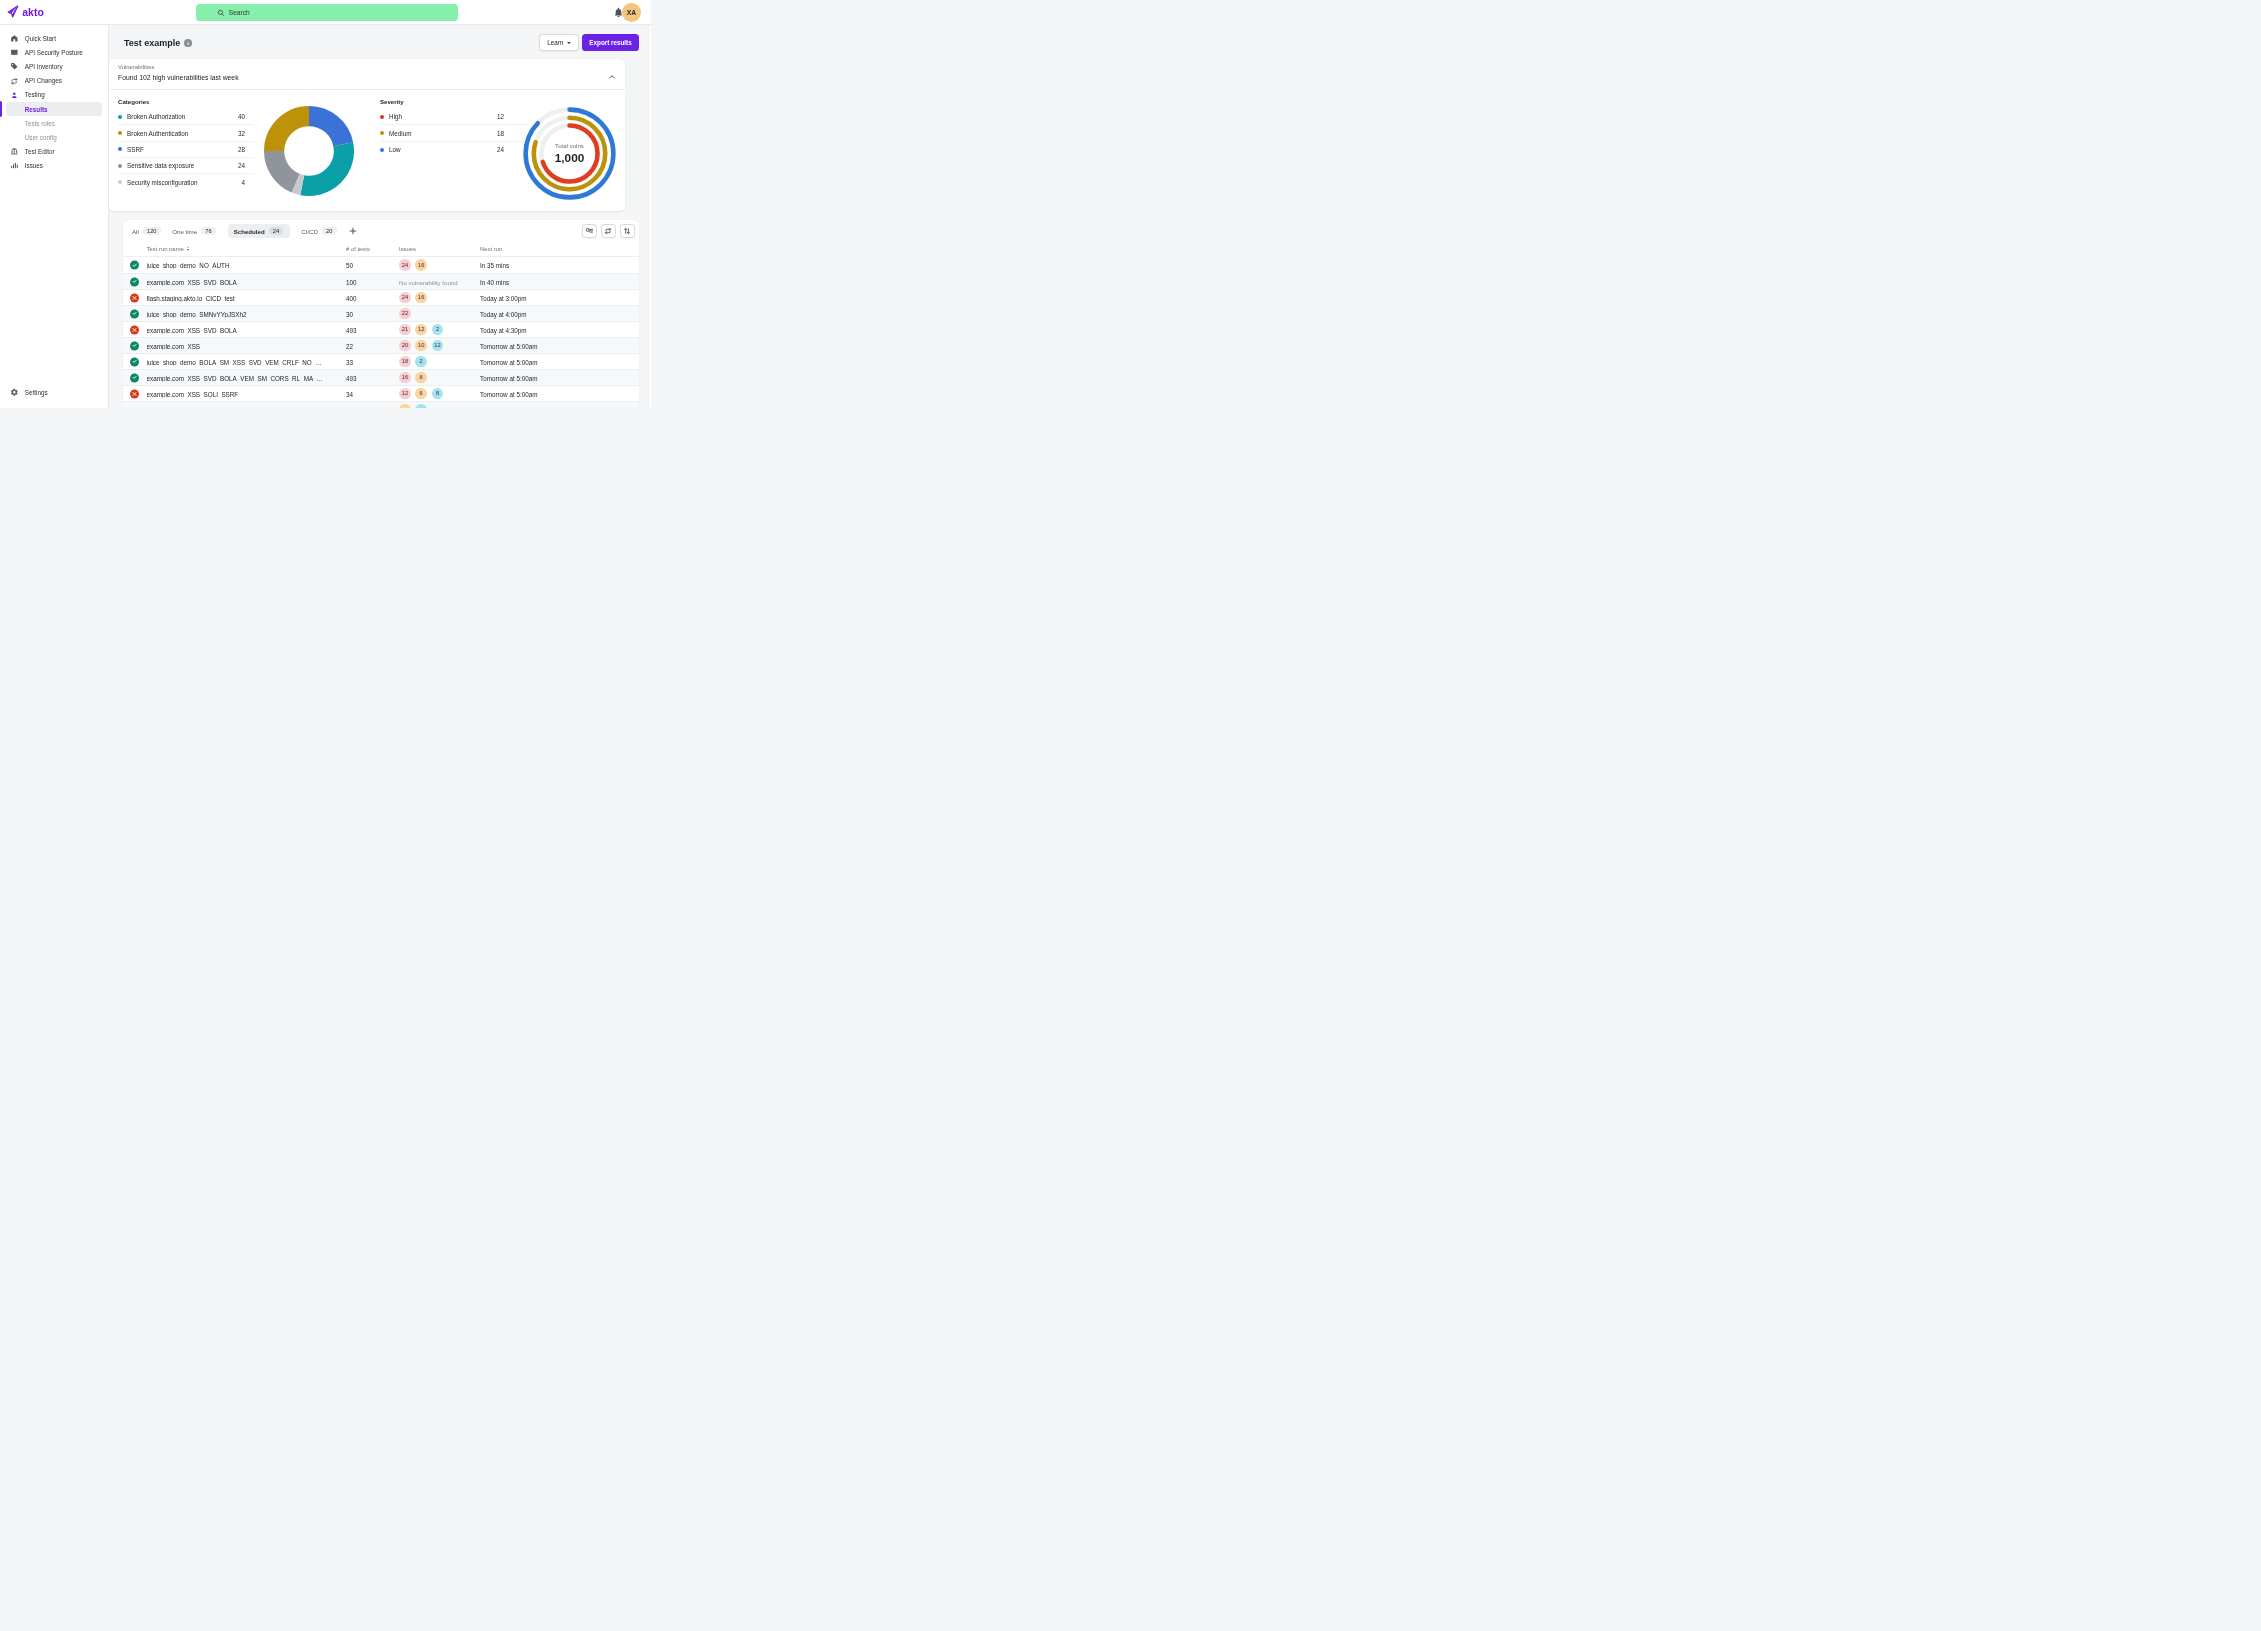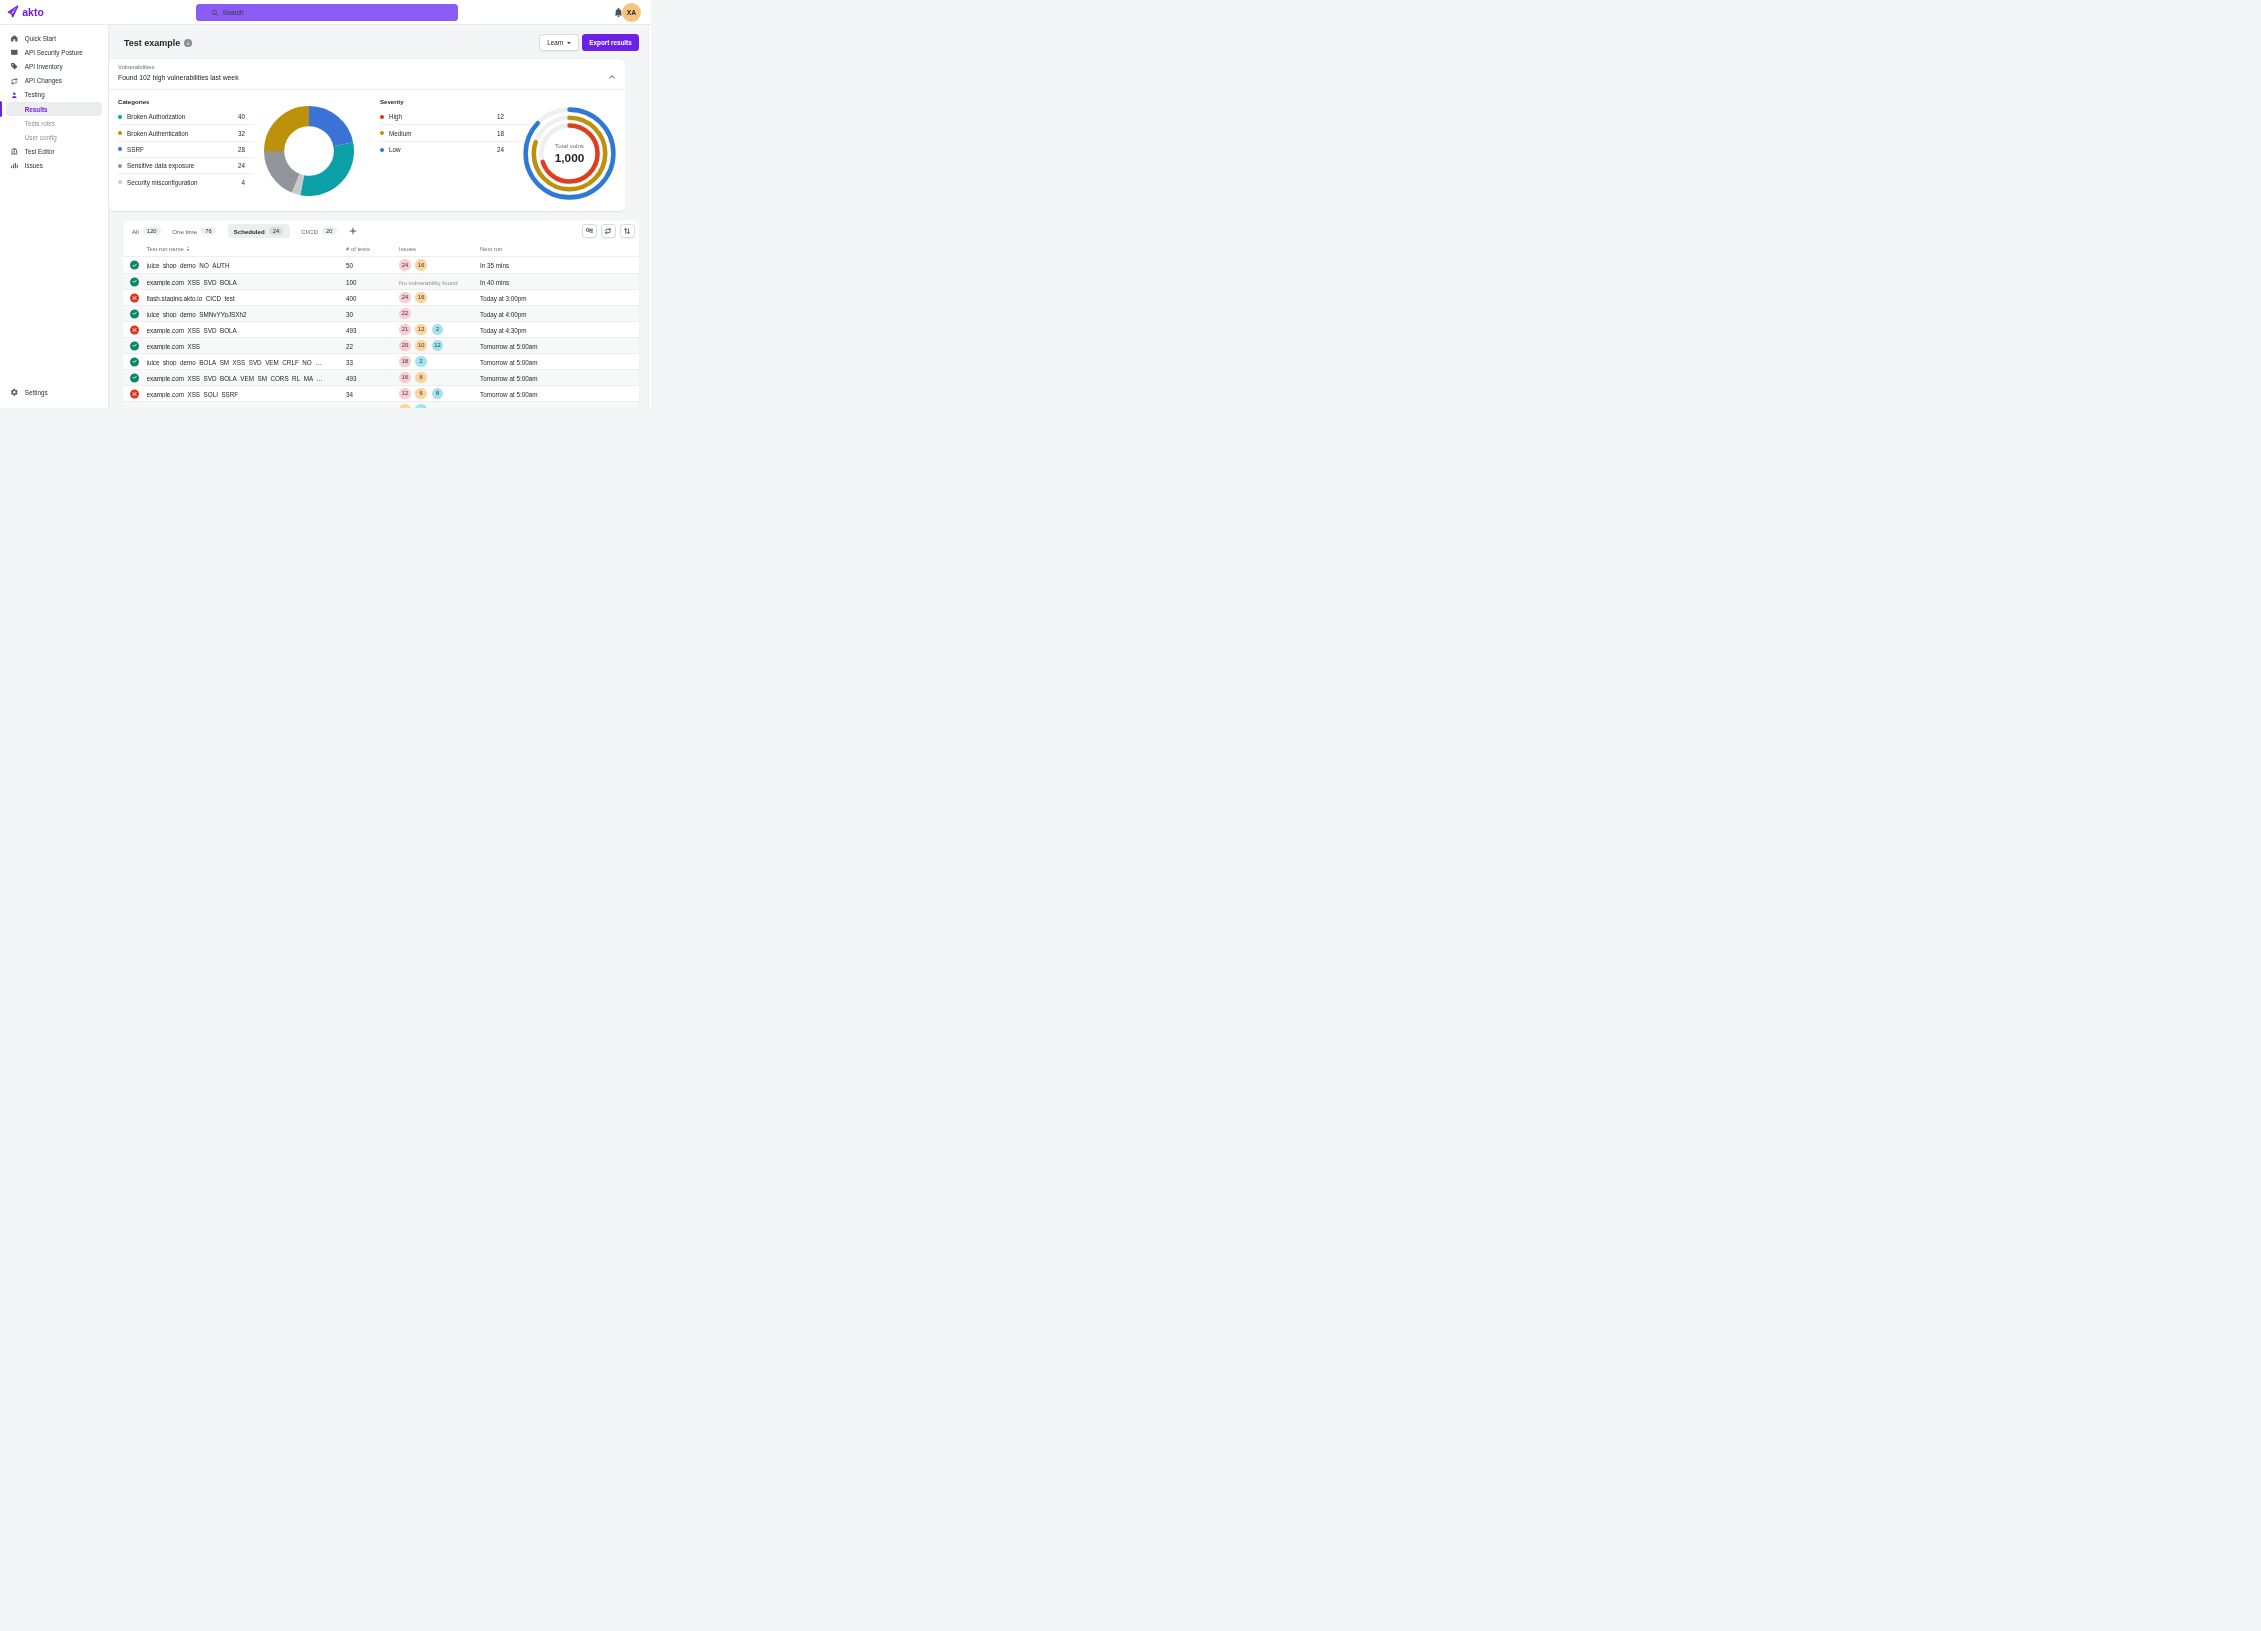--- a/index.html
+++ b/index.html
@@ -3,21 +3,21 @@
 <meta charset="utf-8">
 <style>
   * { margin:0; padding:0; box-sizing:border-box; }
   html,body { width:651px; height:408px; overflow:hidden; }
   body { font-family:"Liberation Sans", sans-serif; background:#f4f5f6; color:#202428; position:relative; }
 
   
   .topbar { position:absolute; left:0; top:0; width:651px; height:25px; background:#fff; border-bottom:0.5px solid #e8e9ea; z-index:20; }
   .logo { position:absolute; left:7.2px; top:5.4px; display:flex; align-items:flex-end; gap:3.2px; }
   .logo-text { font-size:10.4px; font-weight:700; color:#6d18e9; letter-spacing:0.1px; }
-  .searchbox { position:absolute; left:196px; top:4.1px; width:262px; height:17px; background:#8b5cf6; border-radius:3.6px; display:flex; align-items:center; padding:0 15px; gap:4.1px; }
+  .searchbox { position:absolute; left:196px; top:4.1px; width:262px; height:17px; background:#86efac; border-radius:3.6px; display:flex; align-items:center; padding:0 21px; gap:4.1px; }
   .searchbox svg { flex:0 0 auto; color:#3f444a; }
   .searchbox input { border:none; outline:none; background:transparent; font-size:6.6px; color:#202428; width:100%; font-family:"Liberation Sans",sans-serif; }
   .searchbox input::placeholder { color:#303539; }
   .bell { position:absolute; left:613px; top:7.2px; width:11px; height:11px; color:#4c5258; cursor:pointer; }
   .avatar { position:absolute; left:622px; top:3.2px; width:19px; height:19px; border-radius:50%; background:#f3c57f; display:flex; align-items:center; justify-content:center; font-size:6.8px; font-weight:600; color:#272b2f; cursor:pointer; }
 
   
   .sidebar { position:absolute; left:0; top:25px; width:109px; height:383px; background:#fff; border-right:0.5px solid #e8e9ea; z-index:10; padding-top:6.8px; }
   .side-item { position:relative; height:13.6px; margin:0 6.3px 0.5px 6.3px; display:flex; align-items:center; gap:6.3px; padding-left:3.6px; border-radius:3.6px; cursor:pointer; }
   .side-item .ic { width:8.6px; height:8.6px; color:#565b61; display:flex; }

